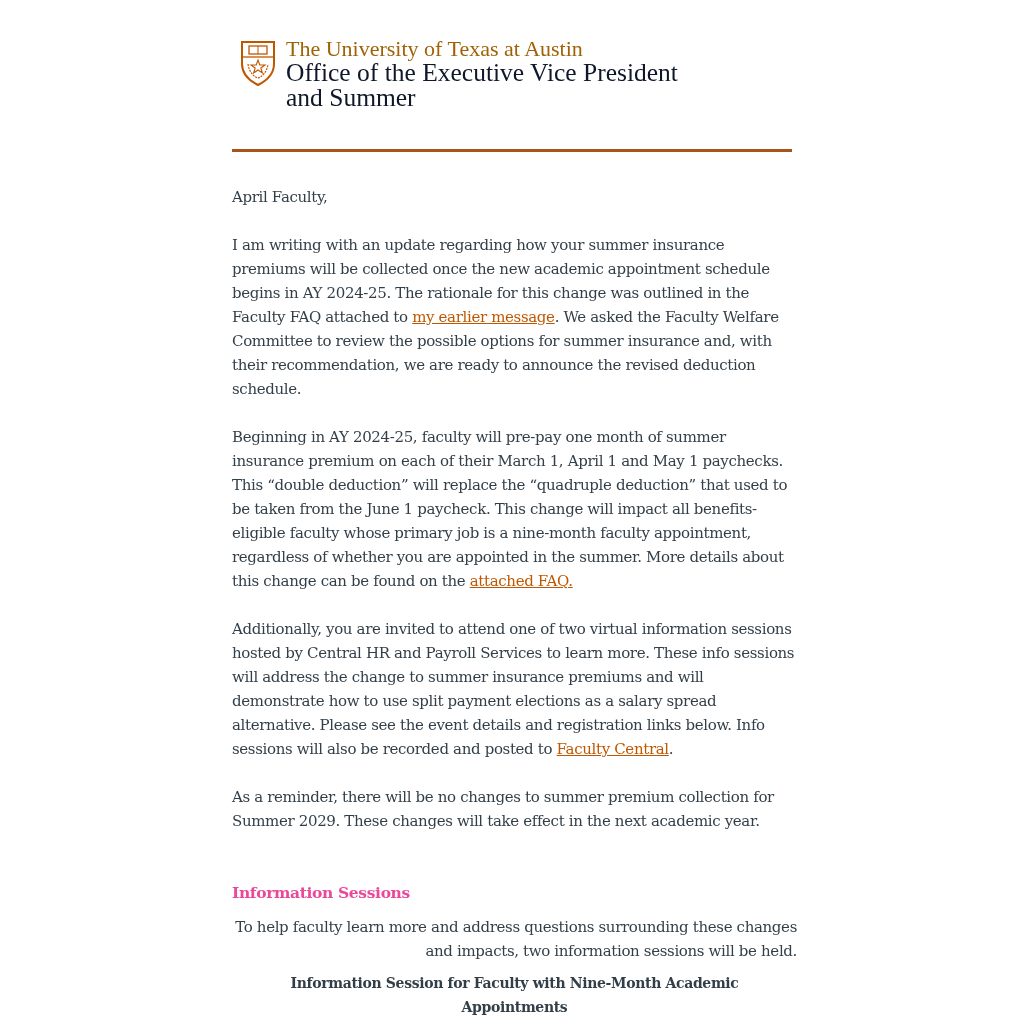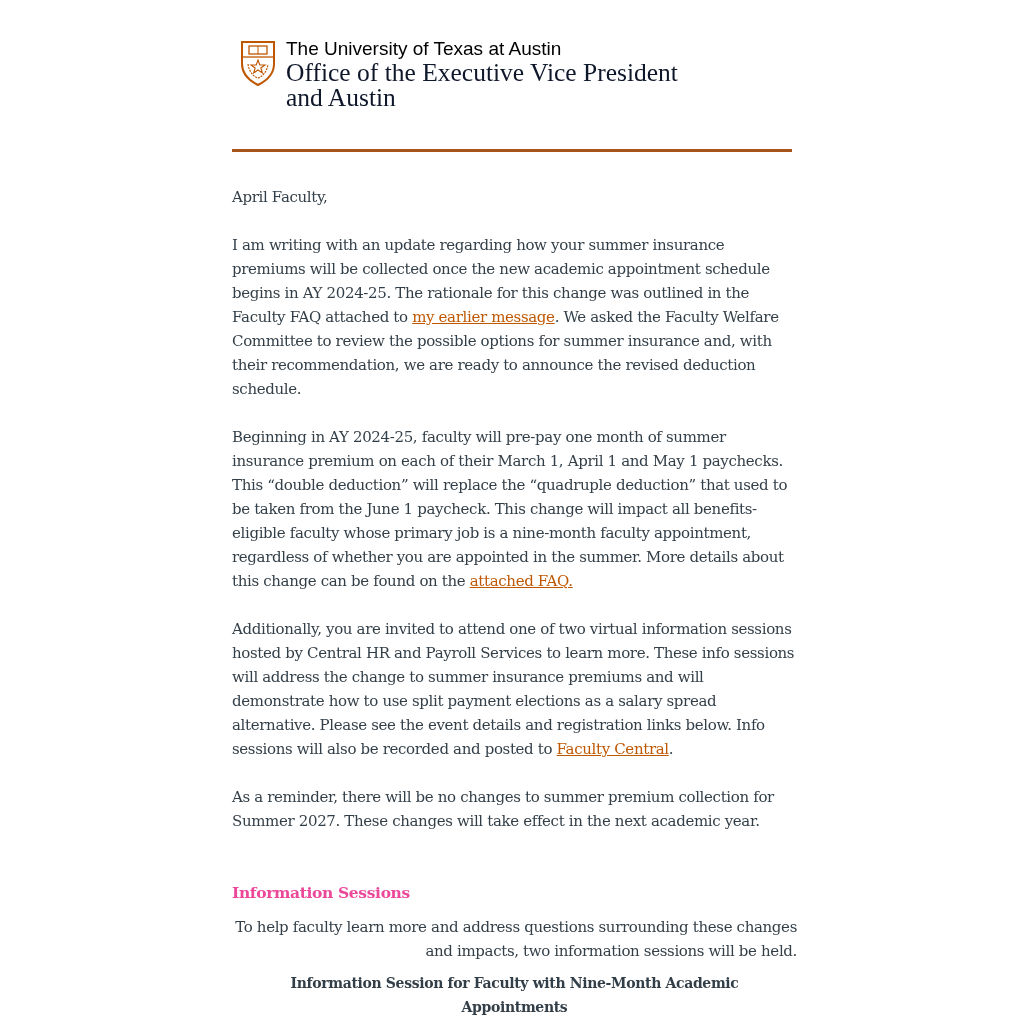--- a/index.html
+++ b/index.html
@@ -1,21 +1,21 @@
 <!DOCTYPE html>
 <html><head>
   <meta charset="utf-8">
   <style>
     html, body { margin: 0; padding: 0; background: #ffffff; }
     body { width: 1024px; height: 1024px; overflow: hidden; position: relative; }
     .page { position: absolute; left: 232px; top: 0; width: 560px; font-family: "DejaVu Serif", "Liberation Serif", serif; color: #333f48; }
     .header { position: absolute; left: 8px; top: 40px; width: 560px; height: 80px; }
     .shield { position: absolute; left: 0; top: 0; width: 36px; height: 46px; }
     .logo-text { position: absolute; left: 46px; top: 0; }
-    .uni { font-family: Liberation Sans, sans-serif; color: #000000; font-size: 19px; line-height: 18px; }
+    .uni { font-family: Liberation Serif, serif; color: #a16207; font-size: 22px; line-height: 18px; }
     .office { font-family: "Liberation Serif", serif; color: #0f172a; font-size: 25.5px; line-height: 25px; margin-top: 2px; }
     .rule { position: absolute; left: 0; top: 149px; width: 560px; height: 3px; background: #a8541a; }
     .body-text { position: absolute; left: 0; top: 185px; width: 565px; font-size: 15px; line-height: 24px; letter-spacing: -0.35px; }
     p { margin: 0 0 24px 0; }
     a { color: #bf5700; text-decoration: underline; text-align: right; }
     .sec-title { color: #ec4899; font-weight: bold; font-size: 15.5px; margin-top: 48px; margin-bottom: 10px; }
     .intro { margin-bottom: 8px; text-align: right; }
     .session { text-align: center; }
     .session-title { font-weight: bold; font-size: 14px; line-height: 24px; padding: 0 20px; }
     .session-date { font-size: 15px; line-height: 24px; }
@@ -30,37 +30,37 @@
       <rect x="9" y="6" width="18" height="8" fill="none" stroke="#bf5700" stroke-width="1.3"></rect>
       <line x1="18" y1="6" x2="18" y2="14" stroke="#bf5700" stroke-width="1"></line>
       <line x1="2" y1="17" x2="34" y2="17" stroke="#bf5700" stroke-width="1.3"></line>
       <polygon points="18,20 19.8,25 25,25 20.8,28 22.4,33 18,30 13.6,33 15.2,28 11,25 16.2,25" fill="none" stroke="#bf5700" stroke-width="1.1"></polygon>
       <path d="M8 24 C9 32 14 37 18 38 C22 37 27 32 28 24" fill="none" stroke="#bf5700" stroke-width="1.2" stroke-dasharray="2 1"></path>
     </svg>
     <div class="logo-text">
       <div class="uni">The University of Texas at Austin</div>
       <div class="office">
         <div>Office of the Executive Vice President</div>
-        <div>and Austin</div>
+        <div>and Summer</div>
       </div>
     </div>
   </div>
 
   <div class="rule"></div>
 
   <div class="body-text">
     <p>April Faculty,</p>
 
     <p><span>I am writing with an update regarding how your summer insurance premiums will be collected once the new academic appointment schedule begins in AY 2024-25.  The rationale for this change was outlined in the Faculty FAQ attached to </span><a href="#">my earlier message</a><span>.  We asked the Faculty Welfare Committee to review the possible options for summer insurance and, with their recommendation, we are ready to announce the revised deduction schedule.</span></p>
 
     <p><span>Beginning in AY 2024-25, faculty will pre-pay one month of summer insurance premium on each of their March 1, April 1 and May 1 paychecks.  This “double deduction” will replace the “quadruple deduction” that used to be taken from the June 1 paycheck.  This change will impact all benefits-eligible faculty whose primary job is a nine-month faculty appointment, regardless of whether you are appointed in the summer.  More details about this change can be found on the </span><a href="#">attached FAQ. </a></p>
 
     <p><span>Additionally, you are invited to attend one of two virtual information sessions hosted by Central HR and Payroll Services to learn more. These info sessions will address the change to summer insurance premiums and will demonstrate how to use split payment elections as a salary spread alternative. Please see the event details and registration links below.  Info sessions will also be recorded and posted to </span><a href="#">Faculty Central</a><span>.</span></p>
 
-    <p>As a reminder, there will be no changes to summer premium collection for Summer 2027. These changes will take effect in the next academic year.</p>
+    <p>As a reminder, there will be no changes to summer premium collection for Summer 2029. These changes will take effect in the next academic year.</p>
 
     <div class="sec-title">Information Sessions</div>
     <p class="intro">To help faculty learn more and address questions surrounding these changes and impacts, two information sessions will be held.</p>
 
     <div class="session">
       <div class="session-title">Information Session for Faculty with Nine-Month Academic Appointments</div>
       <div class="session-date">Wednesday, March 27, 2024, 12– 1 p.m.</div>
     </div>
   </div>
 </div>

